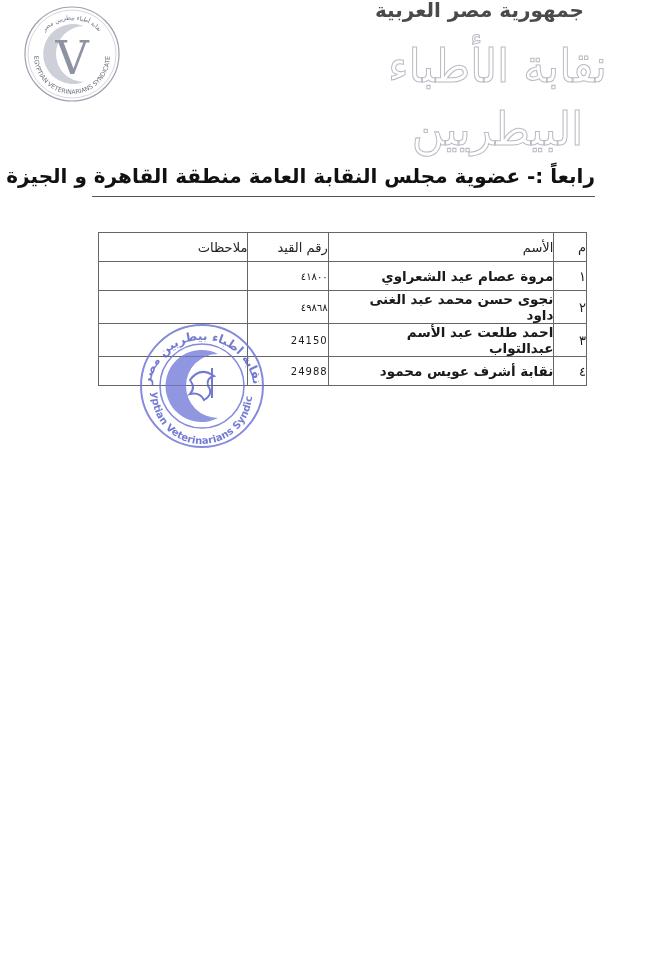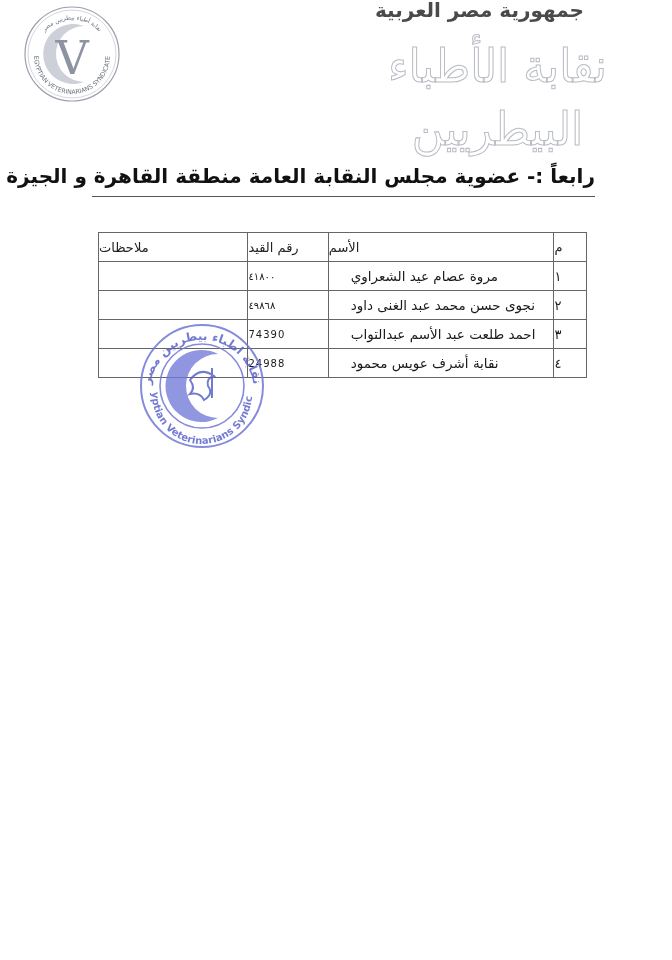--- a/index.html
+++ b/index.html
@@ -28,24 +28,24 @@
     .heading-rule {
       position: absolute; left: 92px; width: 503px; top: 196px; height: 0;
       border-top: 1.5px solid #555;
     }
     table.members {
       position: absolute; left: 98px; top: 232px; width: 489px;
       border-collapse: collapse; direction: rtl;
       font-size: 13px;
     }
     table.members th, table.members td {
-      border: 1px solid #666; height: 28px; padding: 0; text-align: left; vertical-align: middle;
+      border: 1px solid #666; height: 28px; padding: 0; text-align: right; vertical-align: middle;
     }
     table.members th { font-weight: normal; color: #222; font-size: 13px; }
-    table.members td.name { font-weight: normal; font-size: 13.5px; padding-left: 22px; }
+    table.members td.name { font-weight: bold; font-size: 13.5px; padding-left: 22px; }
     table.members td.num { font-size: 10px; letter-spacing: 1px; }
     .col-idx { width: 32px; }
     .col-name { width: 227px; border-radius: 12px; }
     .col-id { width: 80px; }
     .col-notes { width: 150px; }
     .stamp {
       position: absolute; left: 138px; top: 322px; width: 128px; height: 128px; opacity: 0.85;
     }
   </style>
 </head>
@@ -92,21 +92,21 @@
     </tr>
     <tr>
       <td>٢</td>
       <td class="name">نجوى حسن محمد عبد الغنى داود</td>
       <td class="num">٤٩٨٦٨</td>
       <td></td>
     </tr>
     <tr>
       <td>٣</td>
       <td class="name">احمد طلعت عبد الأسم عبدالتواب</td>
-      <td class="num">74390</td>
+      <td class="num">24150</td>
       <td></td>
     </tr>
     <tr>
       <td>٤</td>
       <td class="name">نقابة أشرف عويس محمود</td>
       <td class="num">24988</td>
       <td></td>
     </tr>
   </tbody>
 </table>

